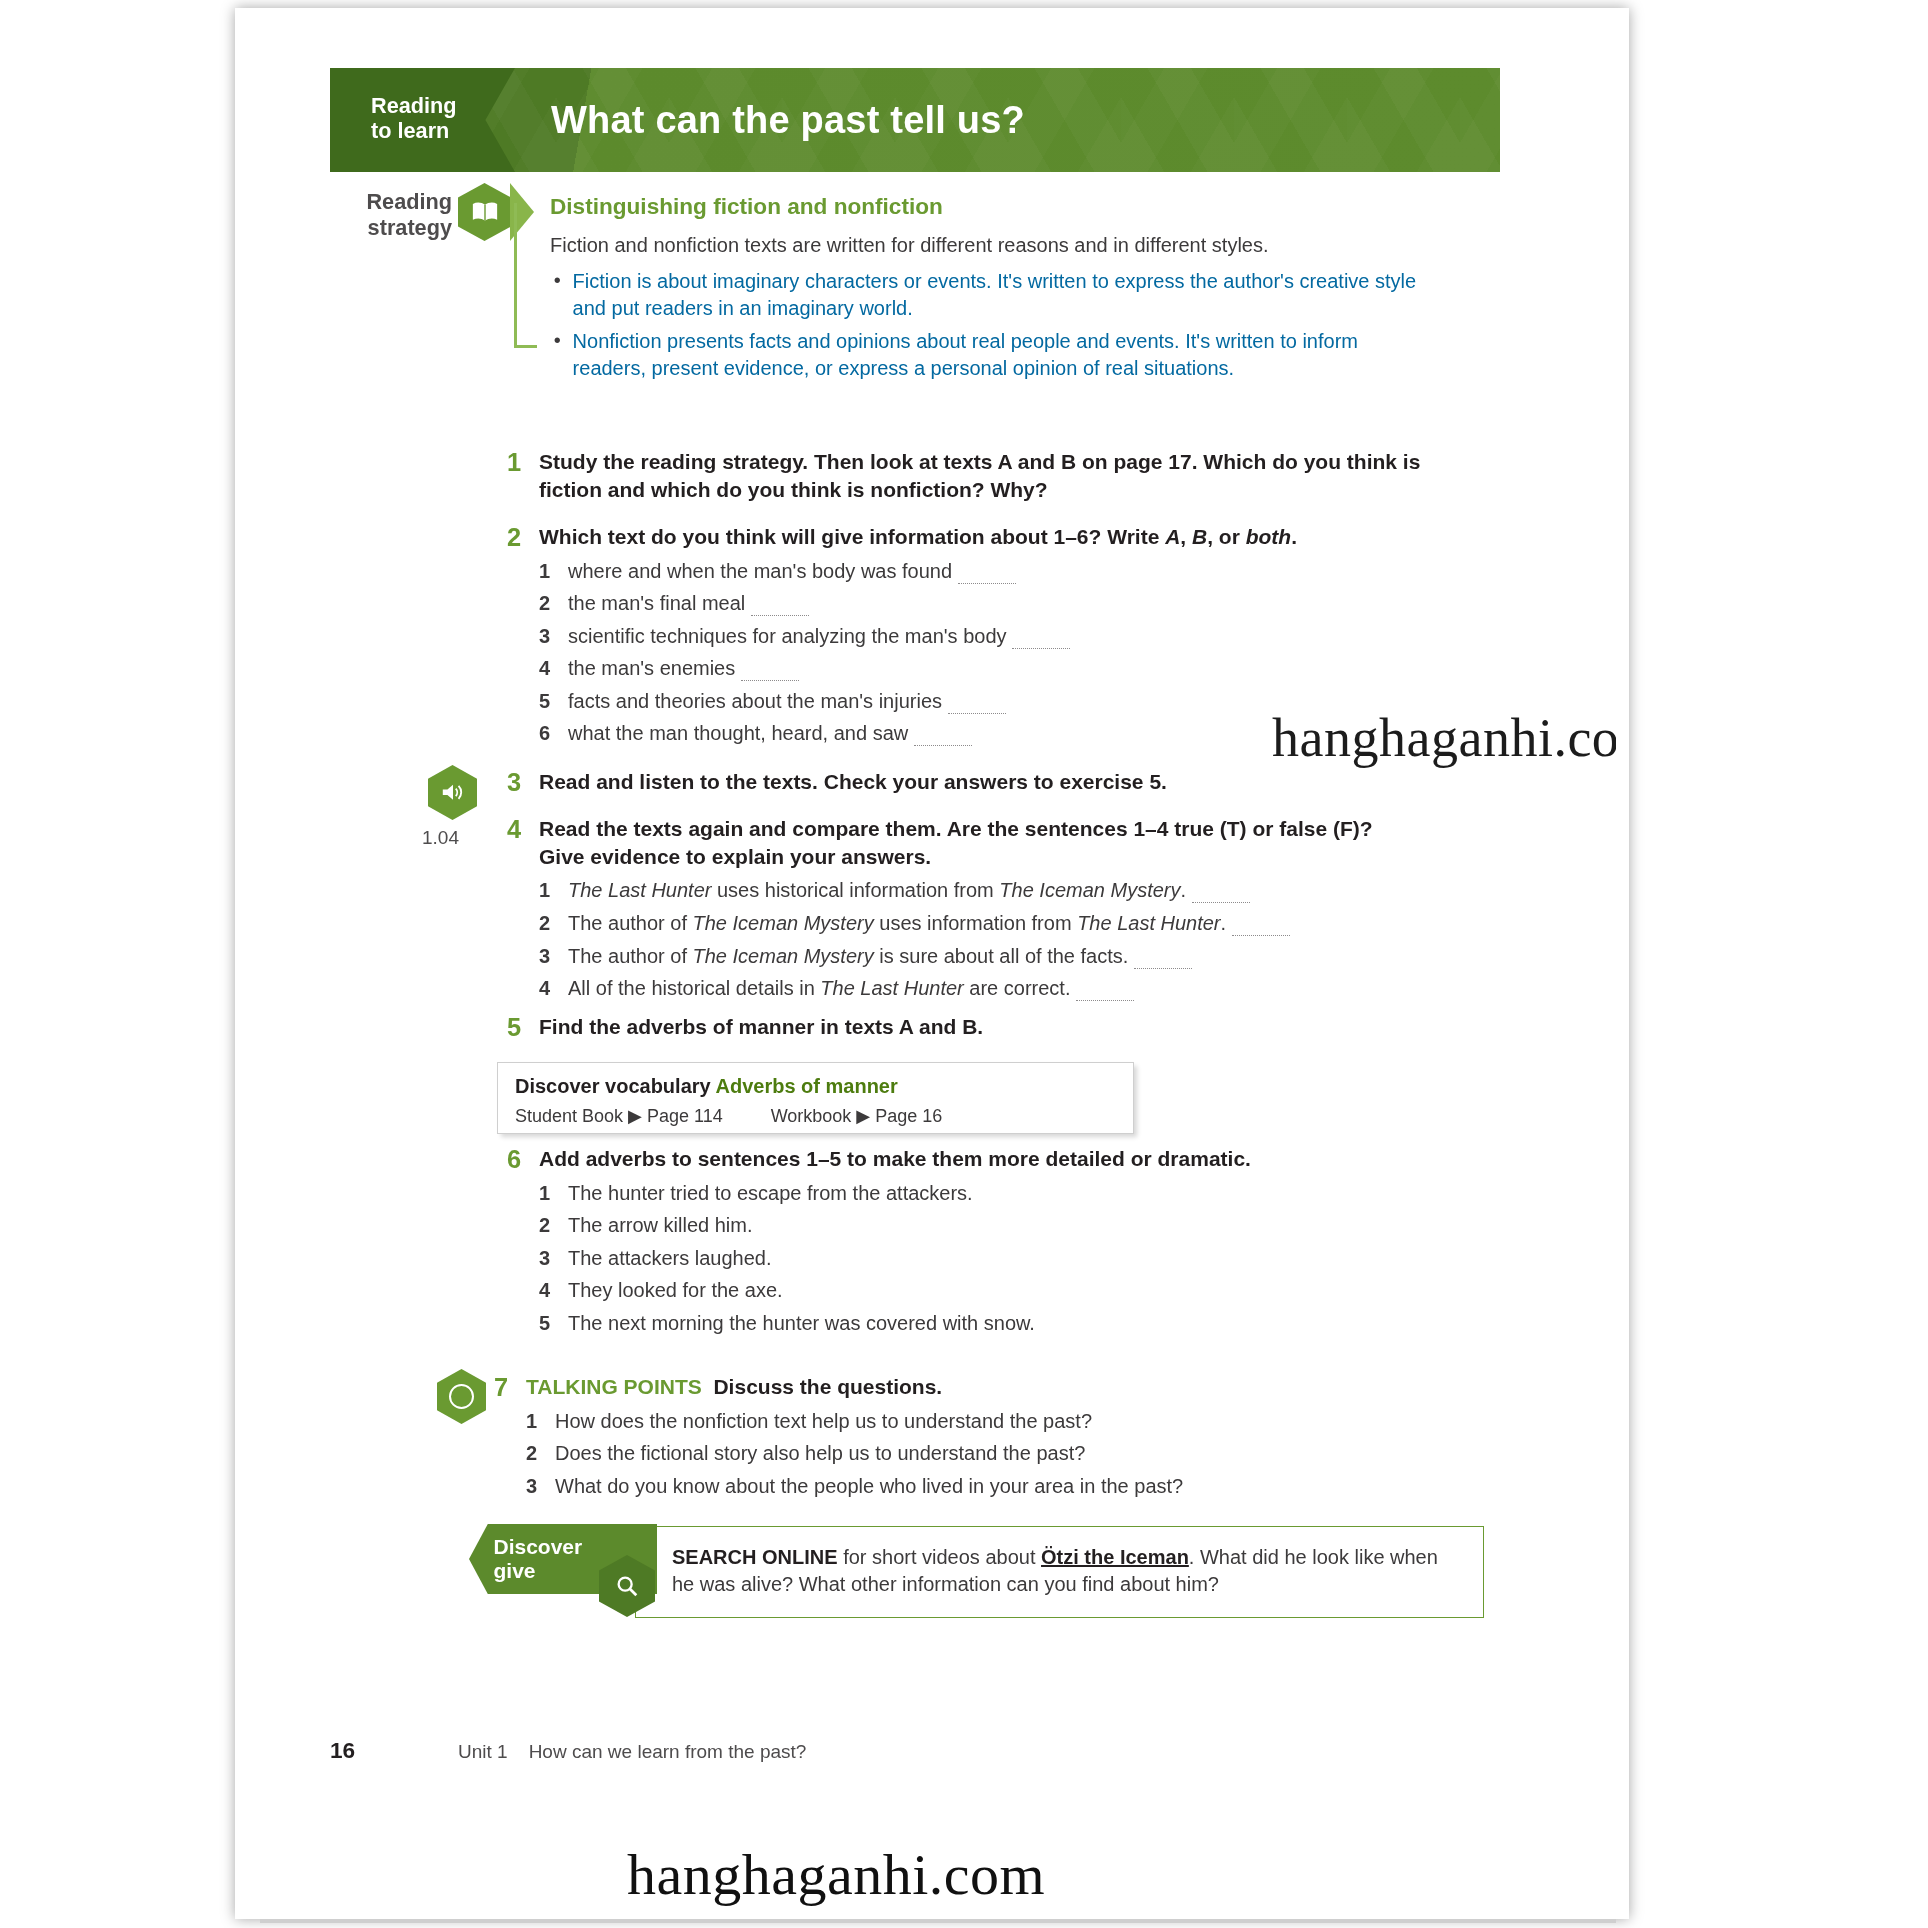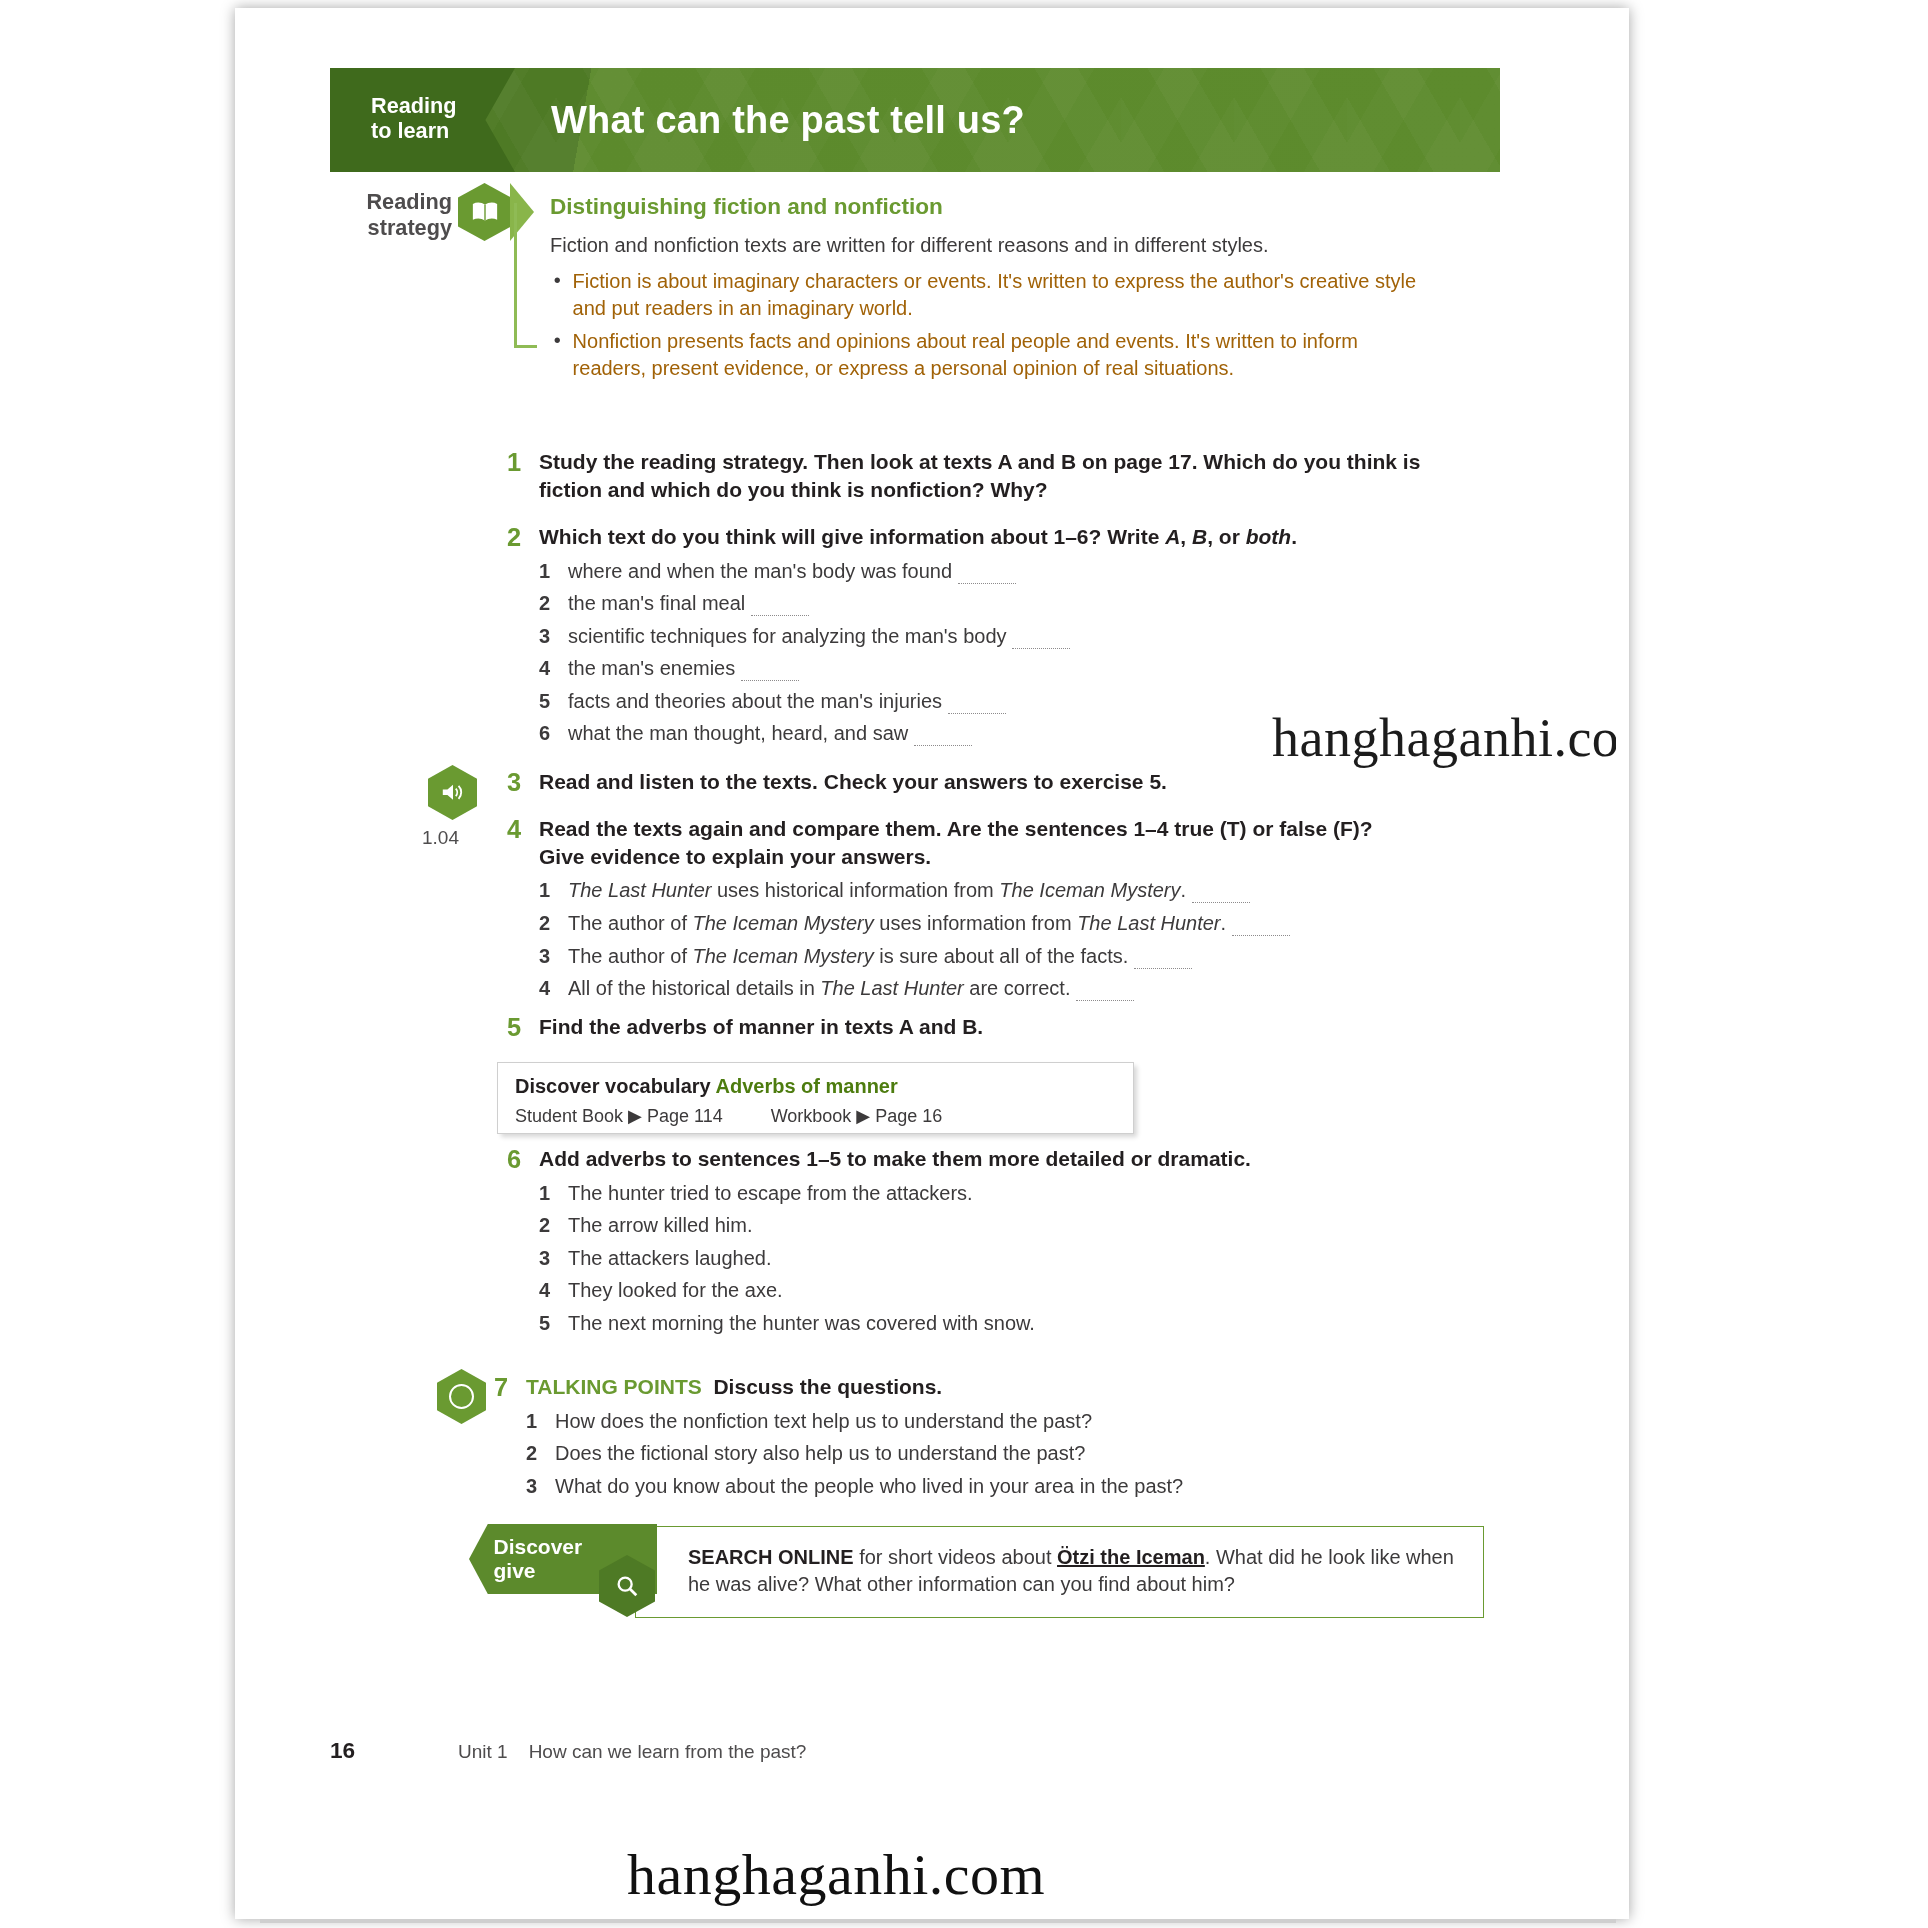--- a/index.html
+++ b/index.html
@@ -146,21 +146,21 @@
     color: #3c3a3b;
     line-height: 1.36;
   }
   .strategy-list {
     margin: 8.5px 0 0 0;
     padding: 0;
     list-style: none;
   }
   .strategy-list li {
     font-size: 20px;
-    color: #a16207;
+    color: #0369a1;
     line-height: 1.36;
     padding-left: 22.6px;
     position: relative;
     margin-bottom: 5.6px;
   }
   .strategy-list li:before {
     content: "•";
     position: absolute;
     left: 3.8px;
     top: -0.9px;
@@ -287,21 +287,21 @@
     width: 56px;
     height: 62px;
     background: #4e7a25;
     clip-path: polygon(50% 0%, 100% 25%, 100% 75%, 50% 100%, 0% 75%, 0% 25%);
     display: flex;
     align-items: center;
     justify-content: center;
   }
   .dm-text {
     position: absolute;
-    left: 428px;
+    left: 412px;
     top: 1529px;
     width: 782px;
     font-size: 20px;
     color: #3c3a3b;
     line-height: 1.36;
   }
   .dm-text b { color: #231f20; }
   .dm-text u { text-decoration: underline; }
 
   

